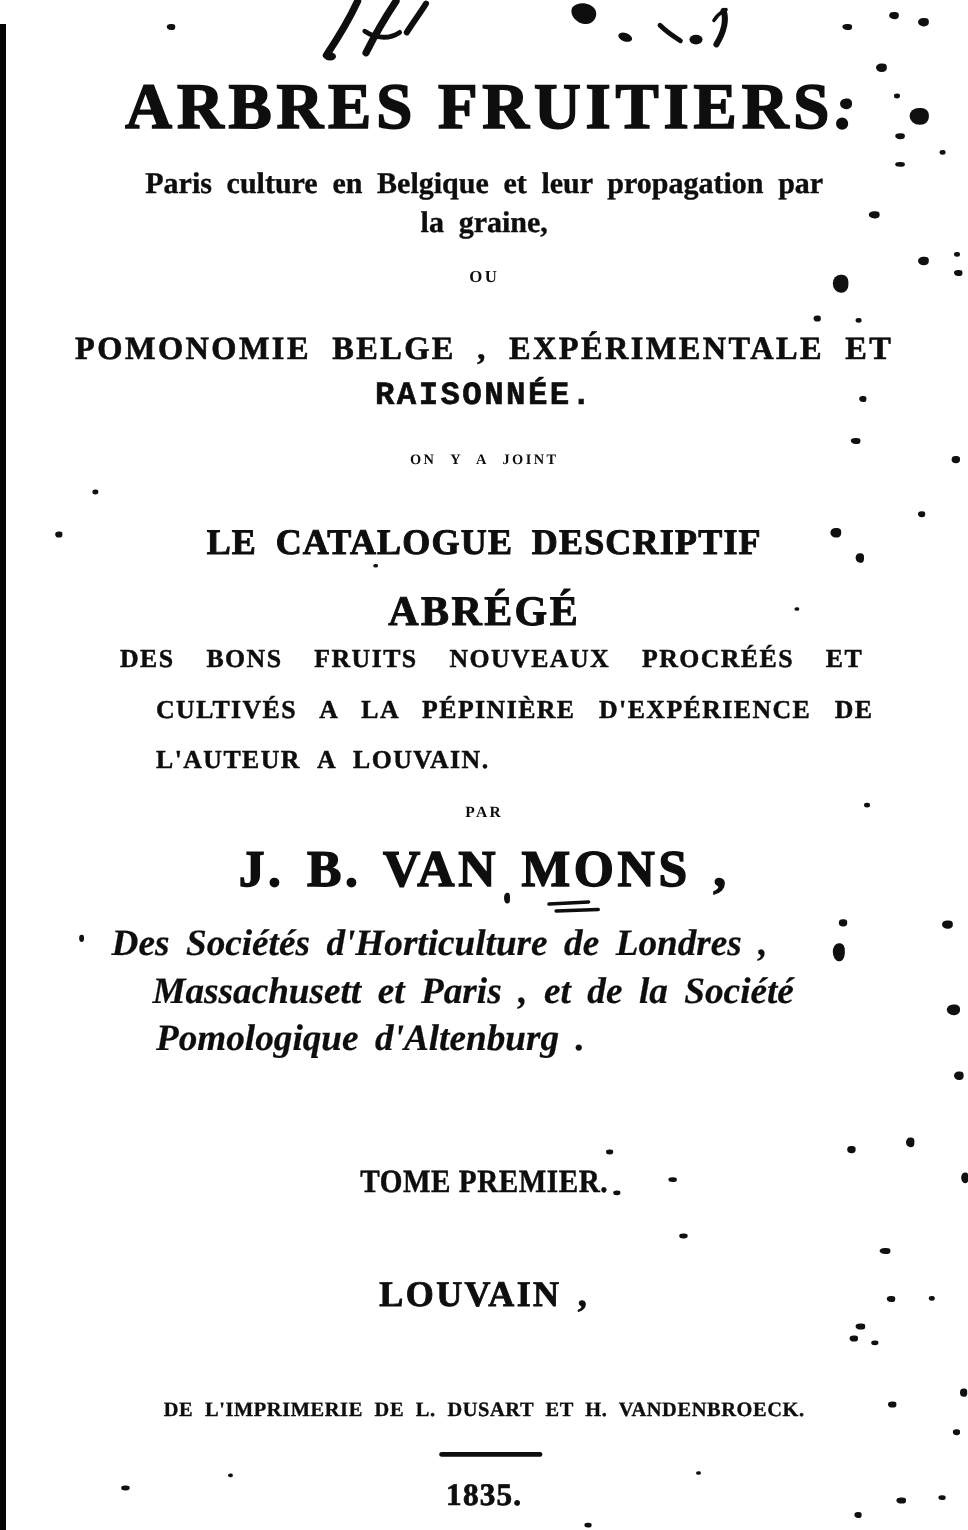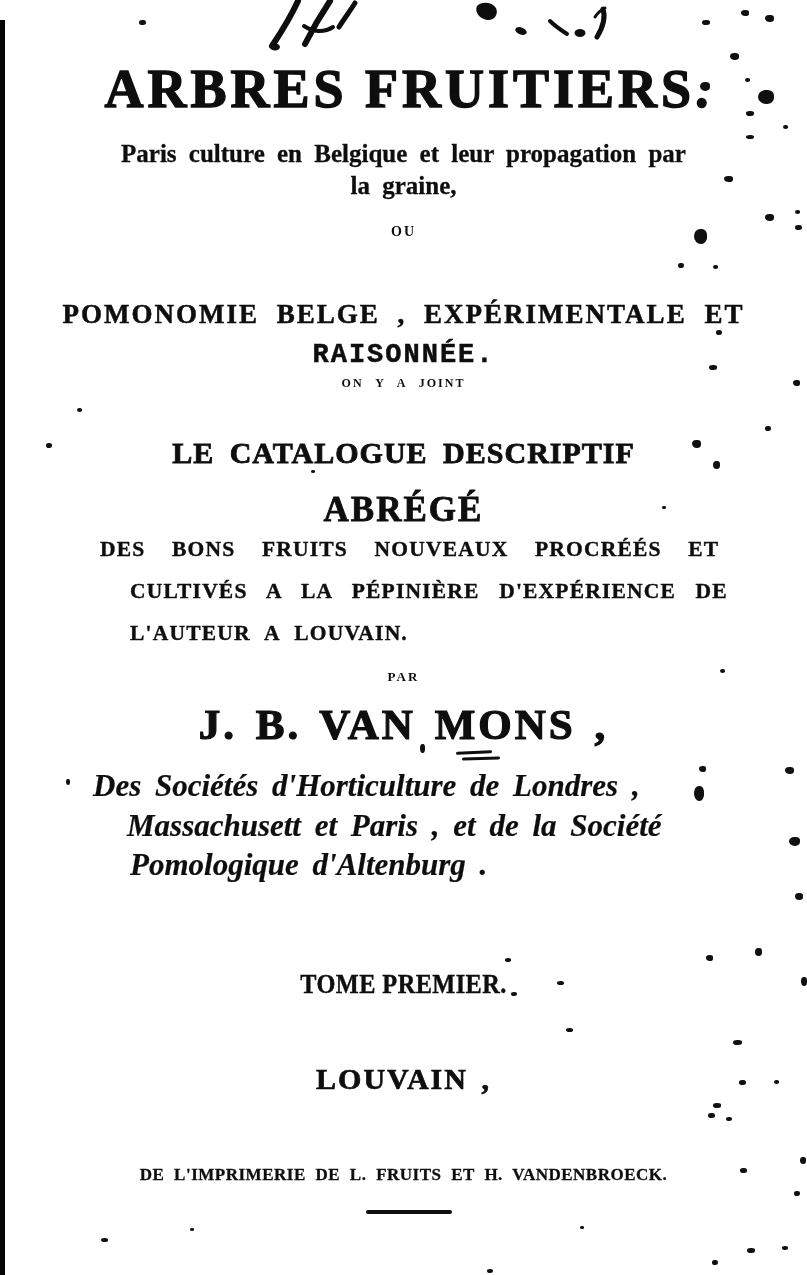--- a/index.html
+++ b/index.html
@@ -12,21 +12,21 @@
     position:absolute;left:0;right:0;text-align:center;
     line-height:1;white-space:nowrap;font-weight:bold;
   }
   .l-left{text-align:left;right:auto;}
   .scan-edge{position:absolute;left:0;top:20px;width:5px;height:1255px;background:#050505;}
   .speck{position:absolute;background:#101010;border-radius:55% 45% 50% 60%;}
   .t-title{top:62px;left:10px;font-size:54px;letter-spacing:4px;-webkit-text-stroke:1.4px currentColor;}
   .t-sub{font-size:25px;word-spacing:6px;-webkit-text-stroke:.3px currentColor;}
   .t-sub1{top:141px;} .t-sub2{top:173px;}
   .t-ou{top:225px;font-size:14px;letter-spacing:2px;}
-  .t-pom{font-size:27px;letter-spacing:2px;word-spacing:9px;margin-top:24px;-webkit-text-stroke:.5px currentColor;}
+  .t-pom{font-size:27px;letter-spacing:2px;word-spacing:9px;-webkit-text-stroke:.5px currentColor;}
   .t-pom1{top:277px;} .t-pom2{top:318px;font-family:Liberation Mono, monospace;}
   .t-joint{top:377px;font-size:12px;letter-spacing:2px;word-spacing:7px;}
   .t-cat{top:438px;font-size:30px;letter-spacing:1px;word-spacing:7px;-webkit-text-stroke:.8px currentColor;}
   .t-abr{top:492px;font-size:35px;letter-spacing:2px;-webkit-text-stroke:.8px currentColor;}
   .t-desc{font-size:21.5px;letter-spacing:1.2px;-webkit-text-stroke:.4px currentColor;}
   .t-desc1{top:539px;left:100px;word-spacing:20px;}
   .t-desc2{top:581px;left:130px;word-spacing:13px;}
   .t-desc3{top:623px;left:130px;word-spacing:8px;}
   .t-par{top:670px;font-size:13px;letter-spacing:2px;}
   .t-author{top:703px;font-size:43px;letter-spacing:3px;word-spacing:5px;-webkit-text-stroke:1.2px currentColor;}
@@ -87,24 +87,25 @@
   <div class="mons-line mons-line1"></div>
   <div class="mons-line mons-line2"></div>
 
   <div class="line l-left t-cred t-cred1">Des Sociétés d'Horticulture de Londres ,</div>
   <div class="line l-left t-cred t-cred2">Massachusett et Paris , et de la Société</div>
   <div class="line l-left t-cred t-cred3">Pomologique d'Altenburg .</div>
 
   <div class="line t-tome">TOME PREMIER.</div>
 
   <div class="line t-city">LOUVAIN ,</div>
-  <div class="line t-printer">DE L'IMPRIMERIE DE L. FRUITS ET H. VANDENBROECK.</div>
+  <div class="line t-printer">DE L'IMPRIMERIE DE L. DUSART ET H. VANDENBROECK.</div>
 
   <div class="rule"></div>
 
+  <div class="line t-year">1835.</div>
 
 <div class="speck" style="left: 139px; top: 20px; width: 7px; height: 5px;"></div>
     <div class="speck" style="left: 741px; top: 10px; width: 8px; height: 6px;"></div>
     <div class="speck" style="left: 765px; top: 15px; width: 9px; height: 7px;"></div>
     <div class="speck" style="left: 702px; top: 20px; width: 8px; height: 5px;"></div>
     <div class="speck" style="left: 730px; top: 53px; width: 9px; height: 7px;"></div>
     <div class="speck" style="left: 700px; top: 82px; width: 10px; height: 9px;"></div>
     <div class="speck" style="left: 745px; top: 78px; width: 5px; height: 4px;"></div>
     <div class="speck" style="left: 758px; top: 90px; width: 16px; height: 14px;"></div>
     <div class="speck" style="left: 746px; top: 111px; width: 8px; height: 5px;"></div>

